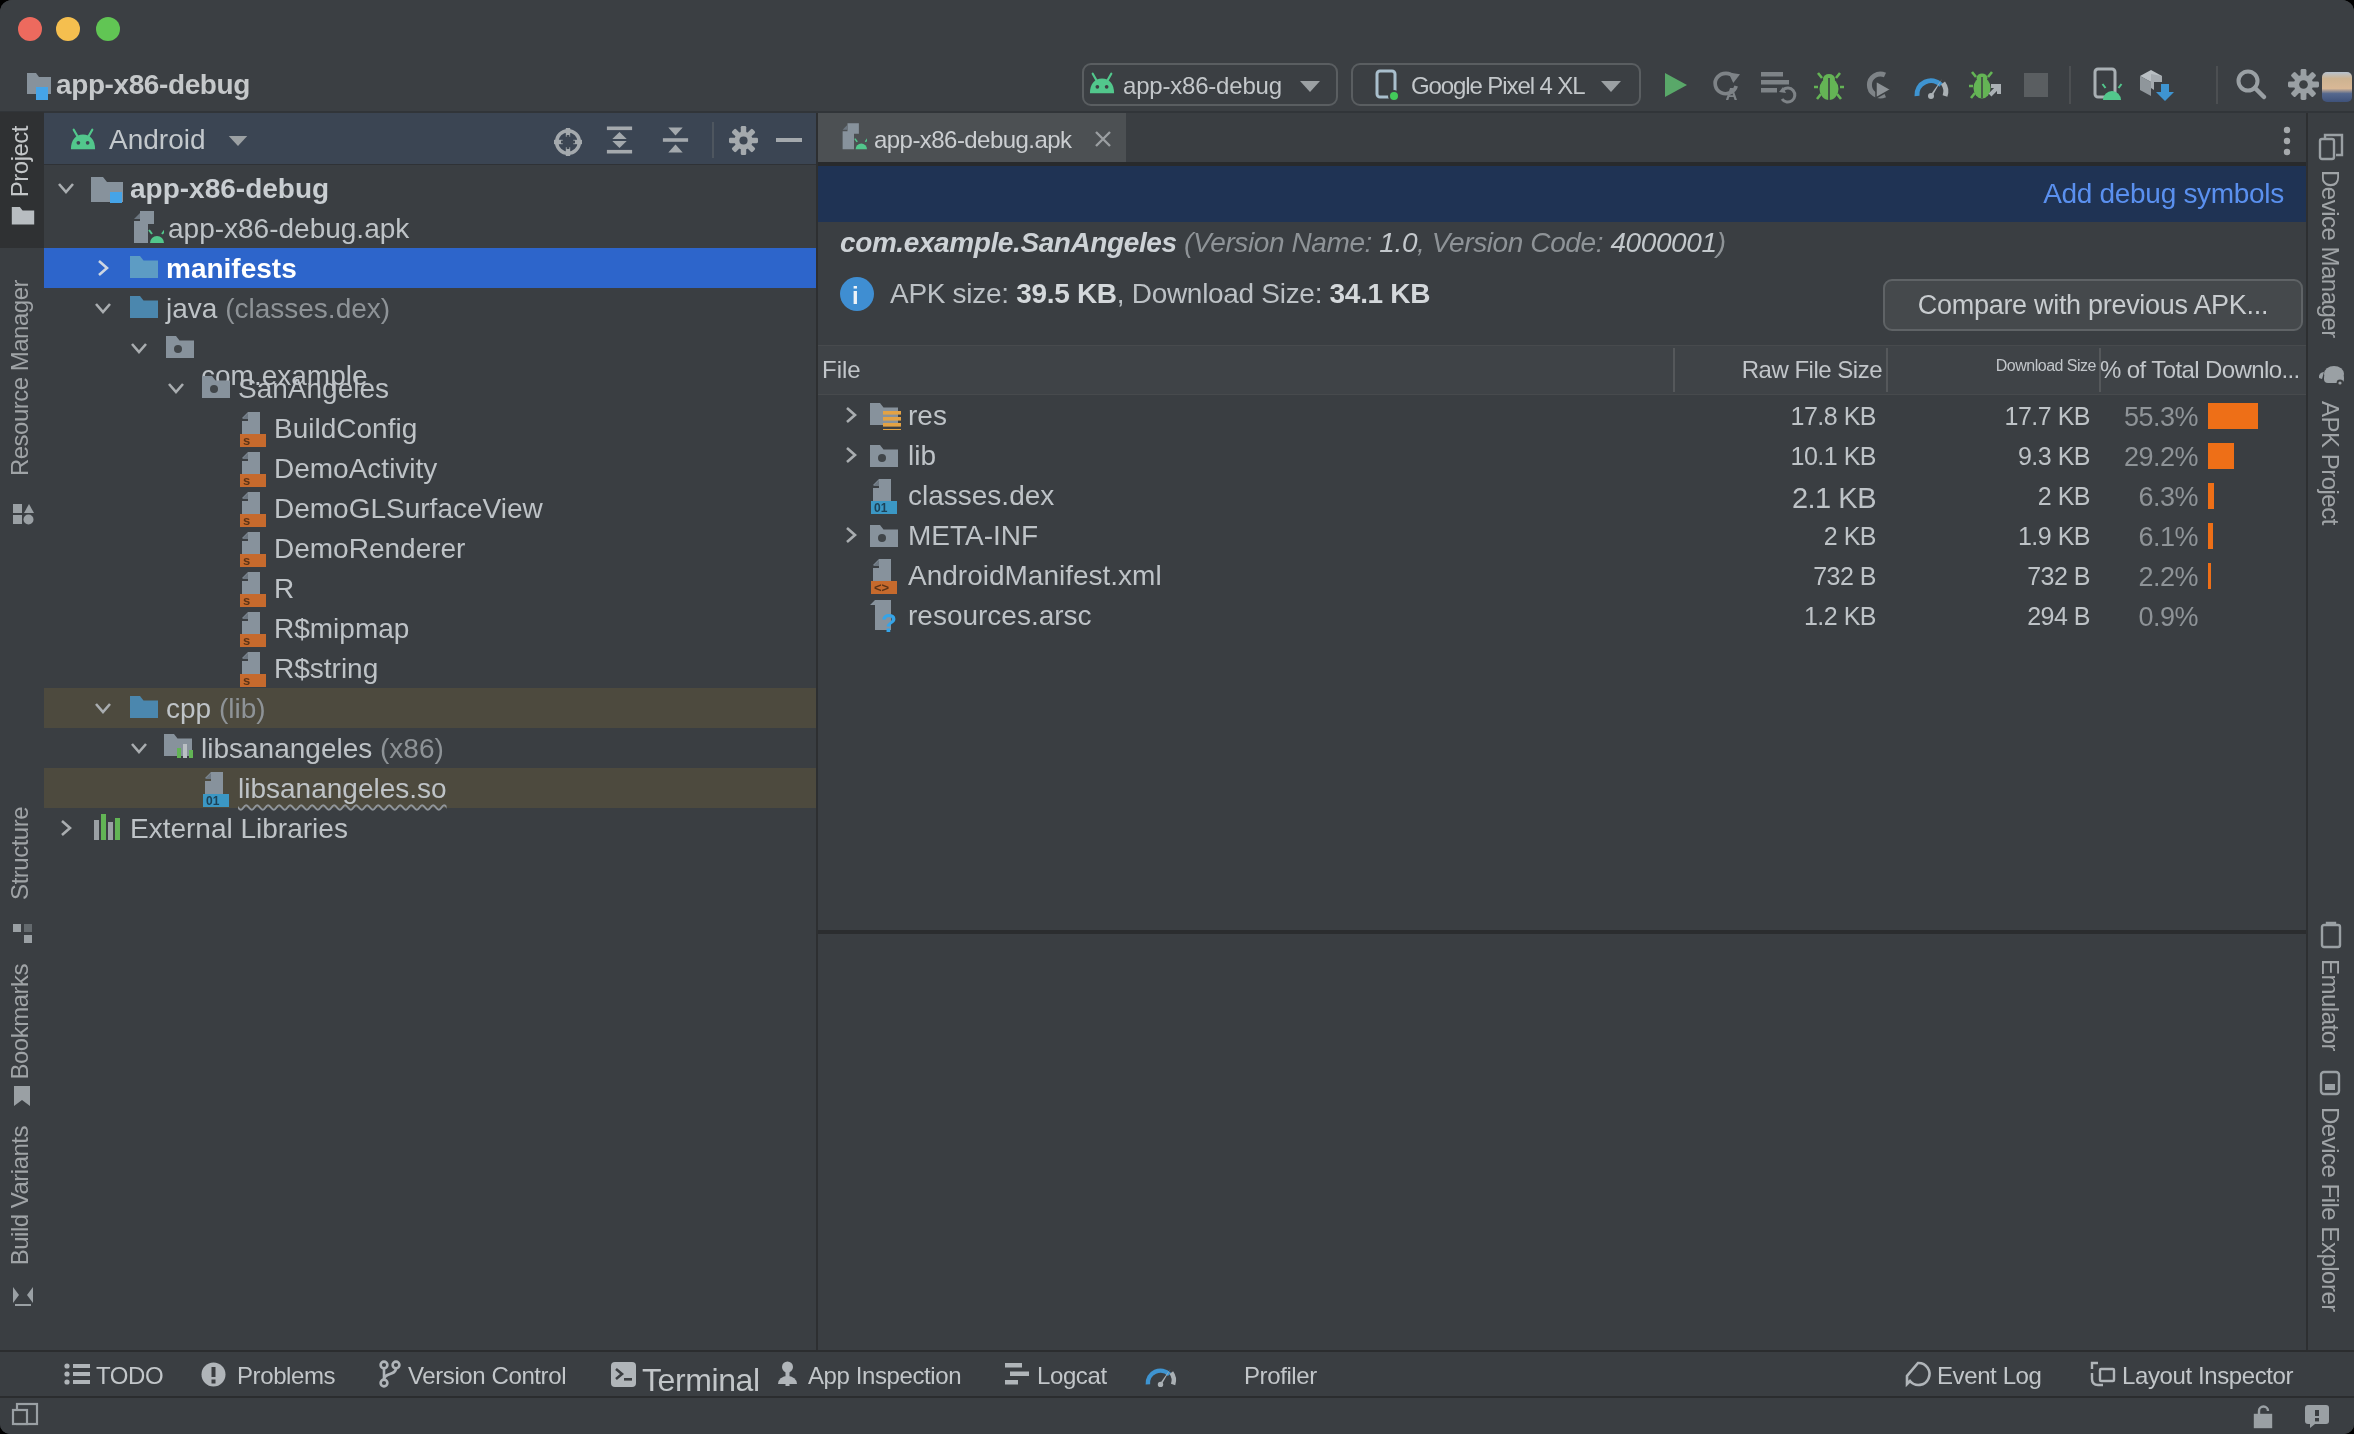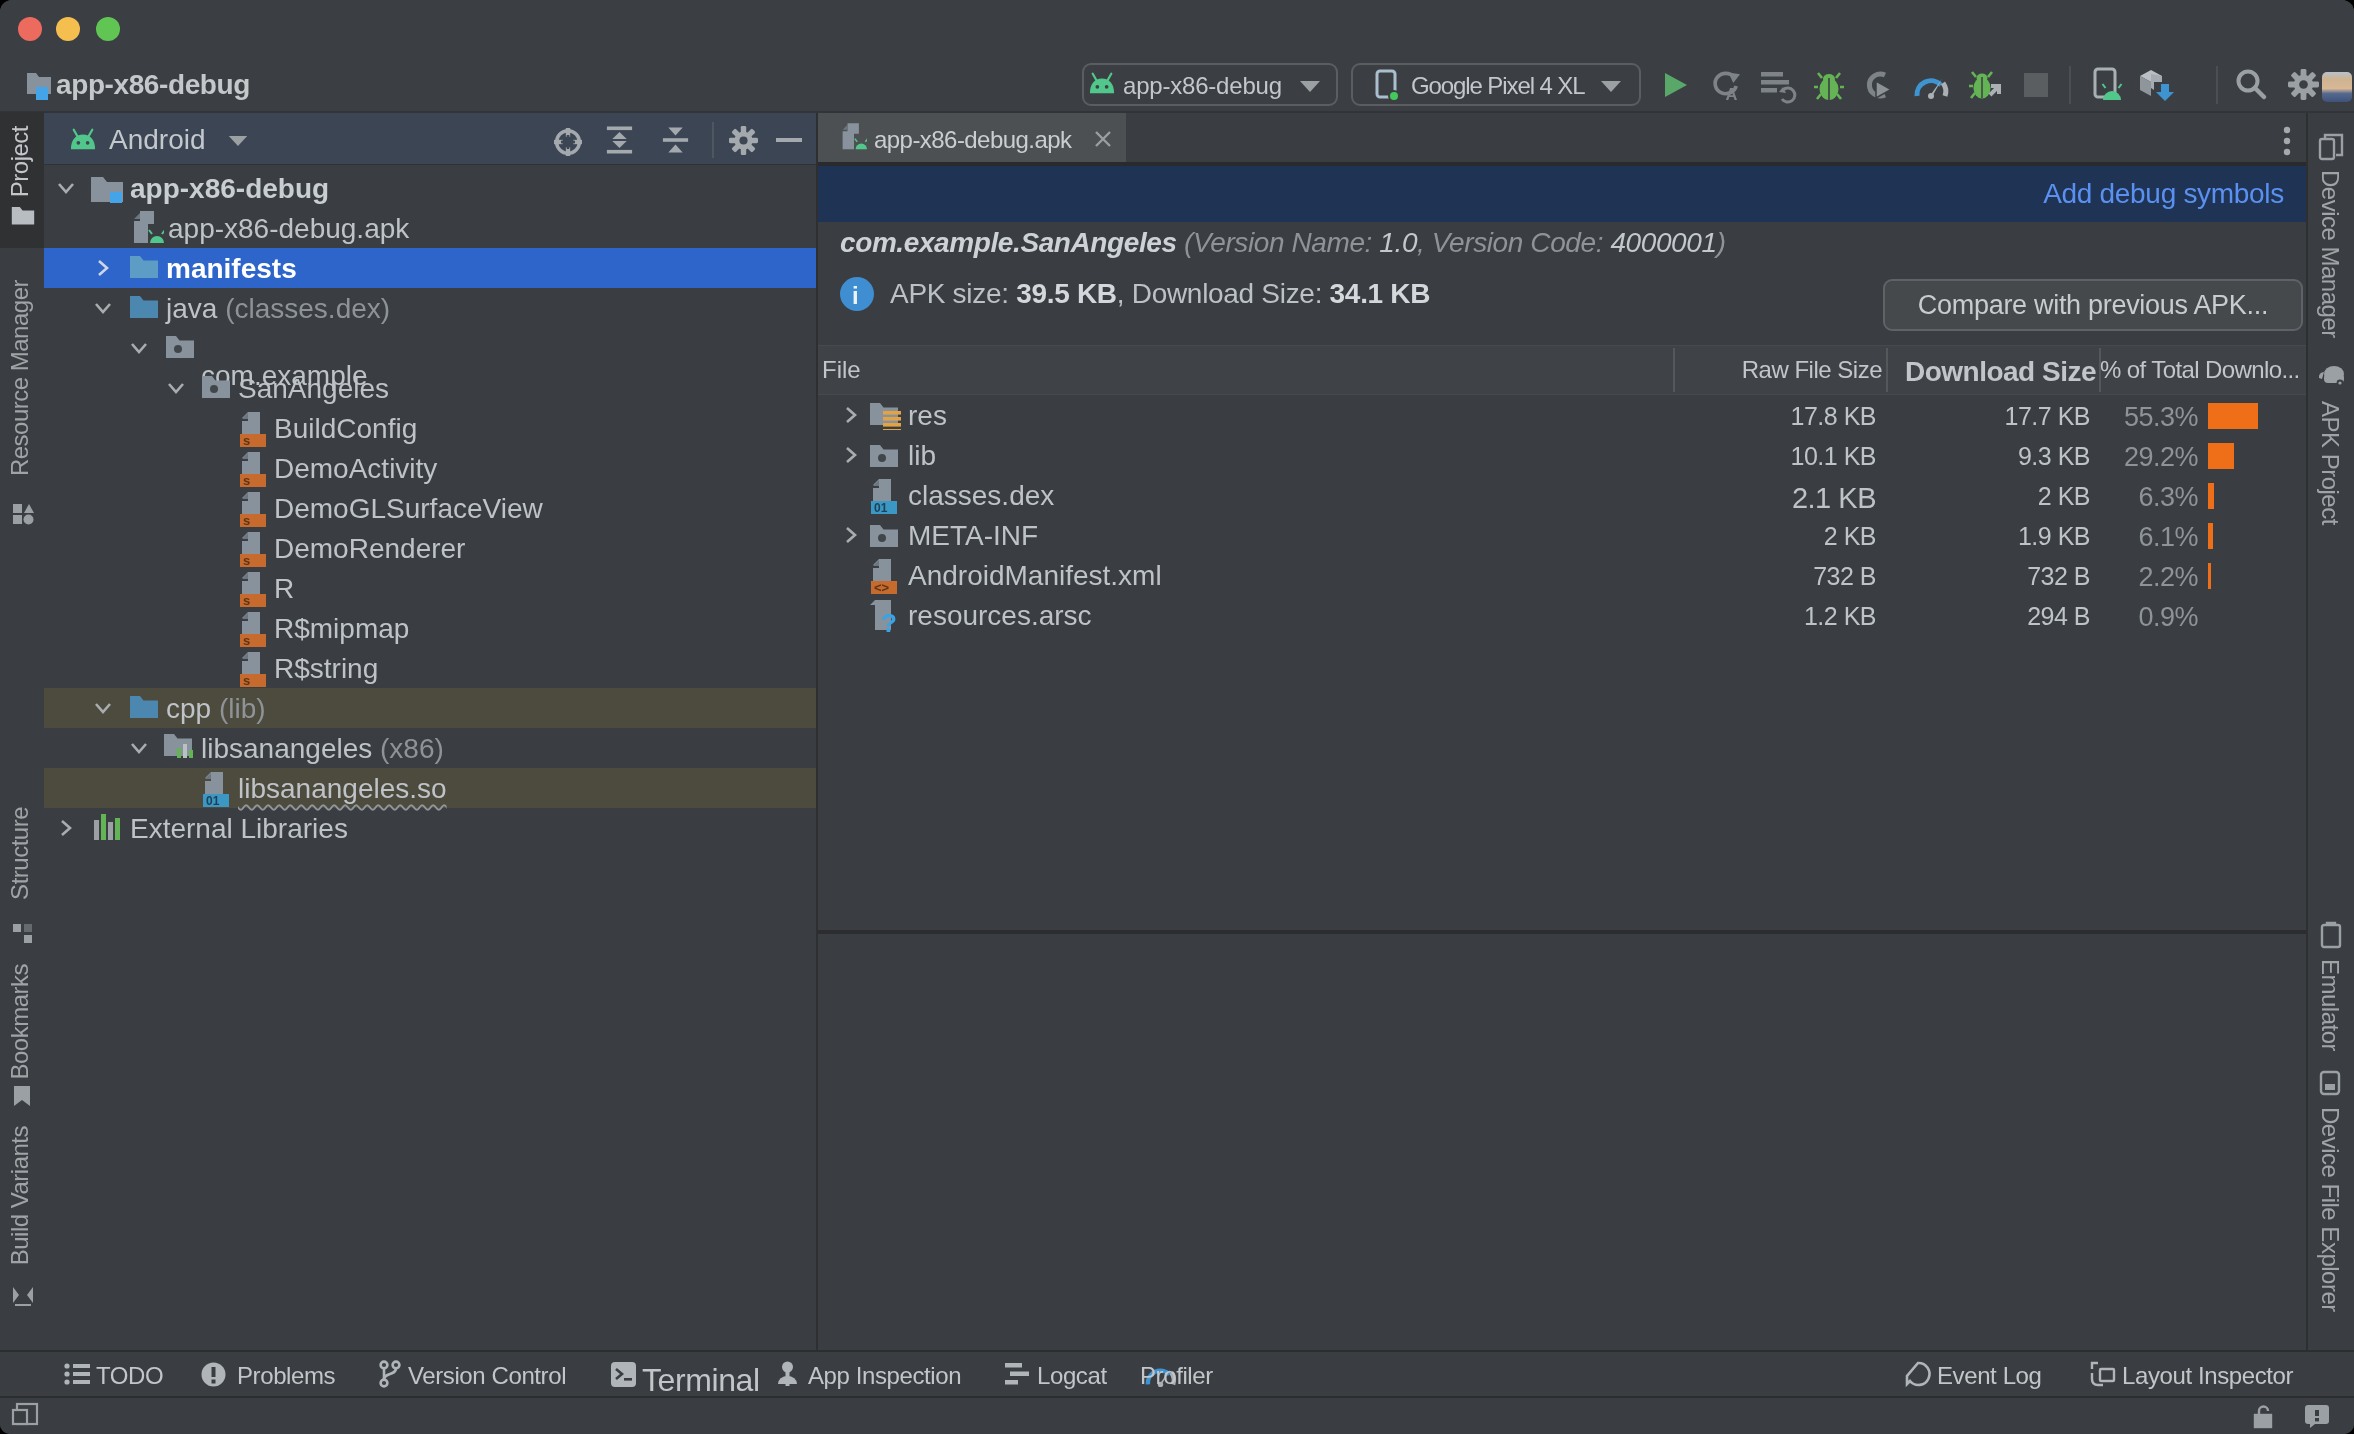--- a/index.html
+++ b/index.html
@@ -423,21 +423,21 @@
   <div class="tx" style="left:890px;top:280px;font-size:28px;letter-spacing:-0.3px;color:#bcc1c5;">APK size: <span class="b" style="color:#d4d8db;">39.5 KB</span>, Download Size: <span class="b" style="color:#d4d8db;">34.1 KB</span></div>
   <div class="abs" style="left:1883px;top:279px;width:420px;height:52px;background:#45494c;border:2px solid #5f6366;border-radius:9px;"></div>
   <div class="tx" style="left:2093px;top:292px;transform:translateX(-50%);font-size:27px;letter-spacing:-0.3px;color:#c8cccf;">Compare with previous APK...</div>
 
   <div class="abs" style="left:818px;top:345px;width:1488px;height:50px;background:#3f4347;border-top:1px solid #474a4d;border-bottom:1px solid #474a4d;"></div>
   <div class="abs" style="left:1673px;top:348px;width:2px;height:44px;background:#55585b;"></div>
   <div class="abs" style="left:1886px;top:348px;width:2px;height:44px;background:#55585b;"></div>
   <div class="abs" style="left:2099px;top:348px;width:2px;height:44px;background:#55585b;"></div>
   <div class="tx" style="left:822px;top:358px;font-size:24px;color:#c2c6ca;">File</div>
   <div class="tx" style="left:1882px;top:358px;transform:translateX(-100%);font-size:24px;letter-spacing:-0.5px;color:#c2c6ca;">Raw File Size</div>
-  <div class="tx" style="left:2096px;top:358px;transform:translateX(-100%);font-size:28px;letter-spacing:-0.5px;color:#c2c6ca;font-weight:bold;">Download Size</div>
+  <div class="tx" style="left:2096px;top:358px;transform:translateX(-100%);font-size:16px;letter-spacing:-0.5px;color:#c2c6ca;">Download Size</div>
   <div class="tx" style="left:2100px;top:358px;font-size:24px;letter-spacing:-0.6px;color:#c2c6ca;width:202px;overflow:hidden;">% of Total Downlo...</div>
 
   <svg style="left:840px;top:404px;" width="22" height="22">
       <use href="#chevR"></use>
     </svg>
   <svg style="left:869px;top:400px;" width="34" height="30">
       <use href="#ires"></use>
     </svg>
   <div class="tx" style="left:908px;top:402px;">res</div>
   <div class="tx" style="left:1876px;top:404px;transform:translateX(-100%);font-size:25px;letter-spacing:-0.5px;">17.8 KB</div>
@@ -602,21 +602,21 @@
         <rect x="1" y="18" width="13" height="4.5"></rect>
       </g>
     </svg>
   <div class="tx" style="left:1037px;top:1364px;font-size:24px;letter-spacing:-0.4px;color:#c2c6c9;">Logcat</div>
   <svg style="left:1146px;top:1361px;" width="29" height="27" viewBox="0 0 32 30">
       <path d="M2 26 a14 14 0 0 1 24 -11" fill="none" stroke="#3e94d1" stroke-width="5"></path>
       <path d="M28 13 a14 14 0 0 1 2 13" fill="none" stroke="#aab0b4" stroke-width="5"></path>
       <path d="M14 27 L27 9 L18 25 z" fill="#aab0b4"></path>
       <circle cx="16" cy="26" r="3" fill="#aab0b4"></circle>
     </svg>
-  <div class="tx" style="left:1140px;top:1364px;font-size:24px;letter-spacing:-0.4px;color:#c2c6c9;">Profiler</div>
+  <div class="tx" style="left:1244px;top:1364px;font-size:24px;letter-spacing:-0.4px;color:#c2c6c9;">Profiler</div>
   <svg style="left:1905px;top:1361px;" width="26" height="26" viewBox="0 0 26 26">
       <path d="M13 2 a11 11 0 1 1 -8 18 l-3 3 v-8 z" fill="none" stroke="#b0b5b9" stroke-width="2.6"></path>
     </svg>
   <div class="tx" style="left:1937px;top:1364px;font-size:24px;letter-spacing:-0.4px;color:#c2c6c9;">Event Log</div>
   <svg style="left:2090px;top:1361px;" width="26" height="26" viewBox="0 0 26 26">
       <g fill="none" stroke="#b0b5b9" stroke-width="2.4">
         <path d="M2 8 V2 h6 M2 12 v6 q0 6 6 6 h5"></path>
         <rect x="10" y="8" width="14" height="12" rx="1"></rect>
       </g>
     </svg>

